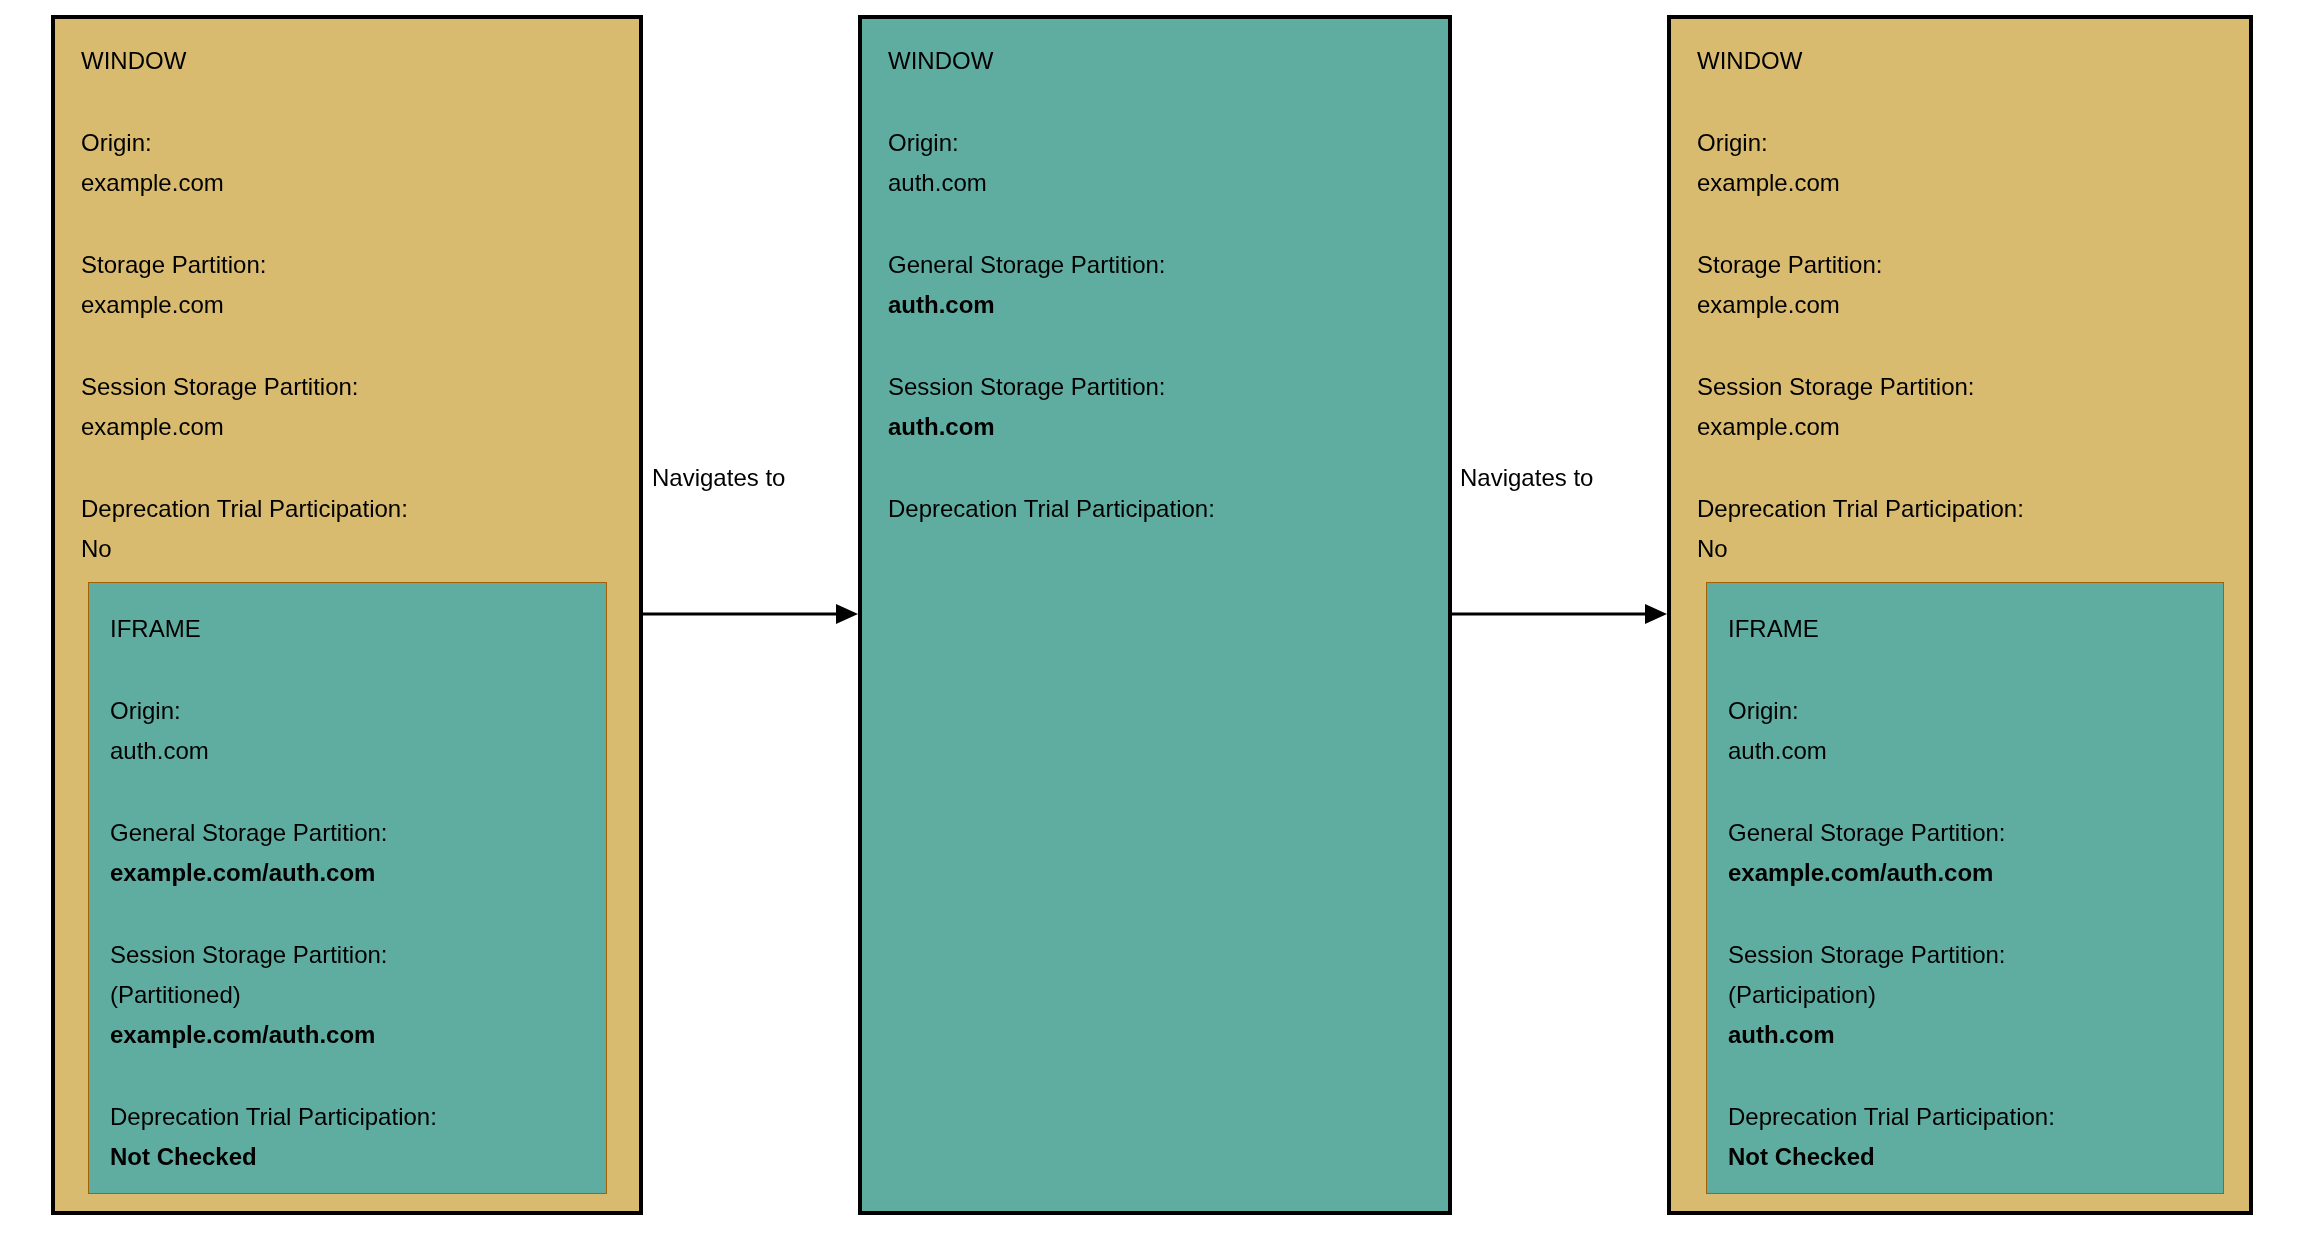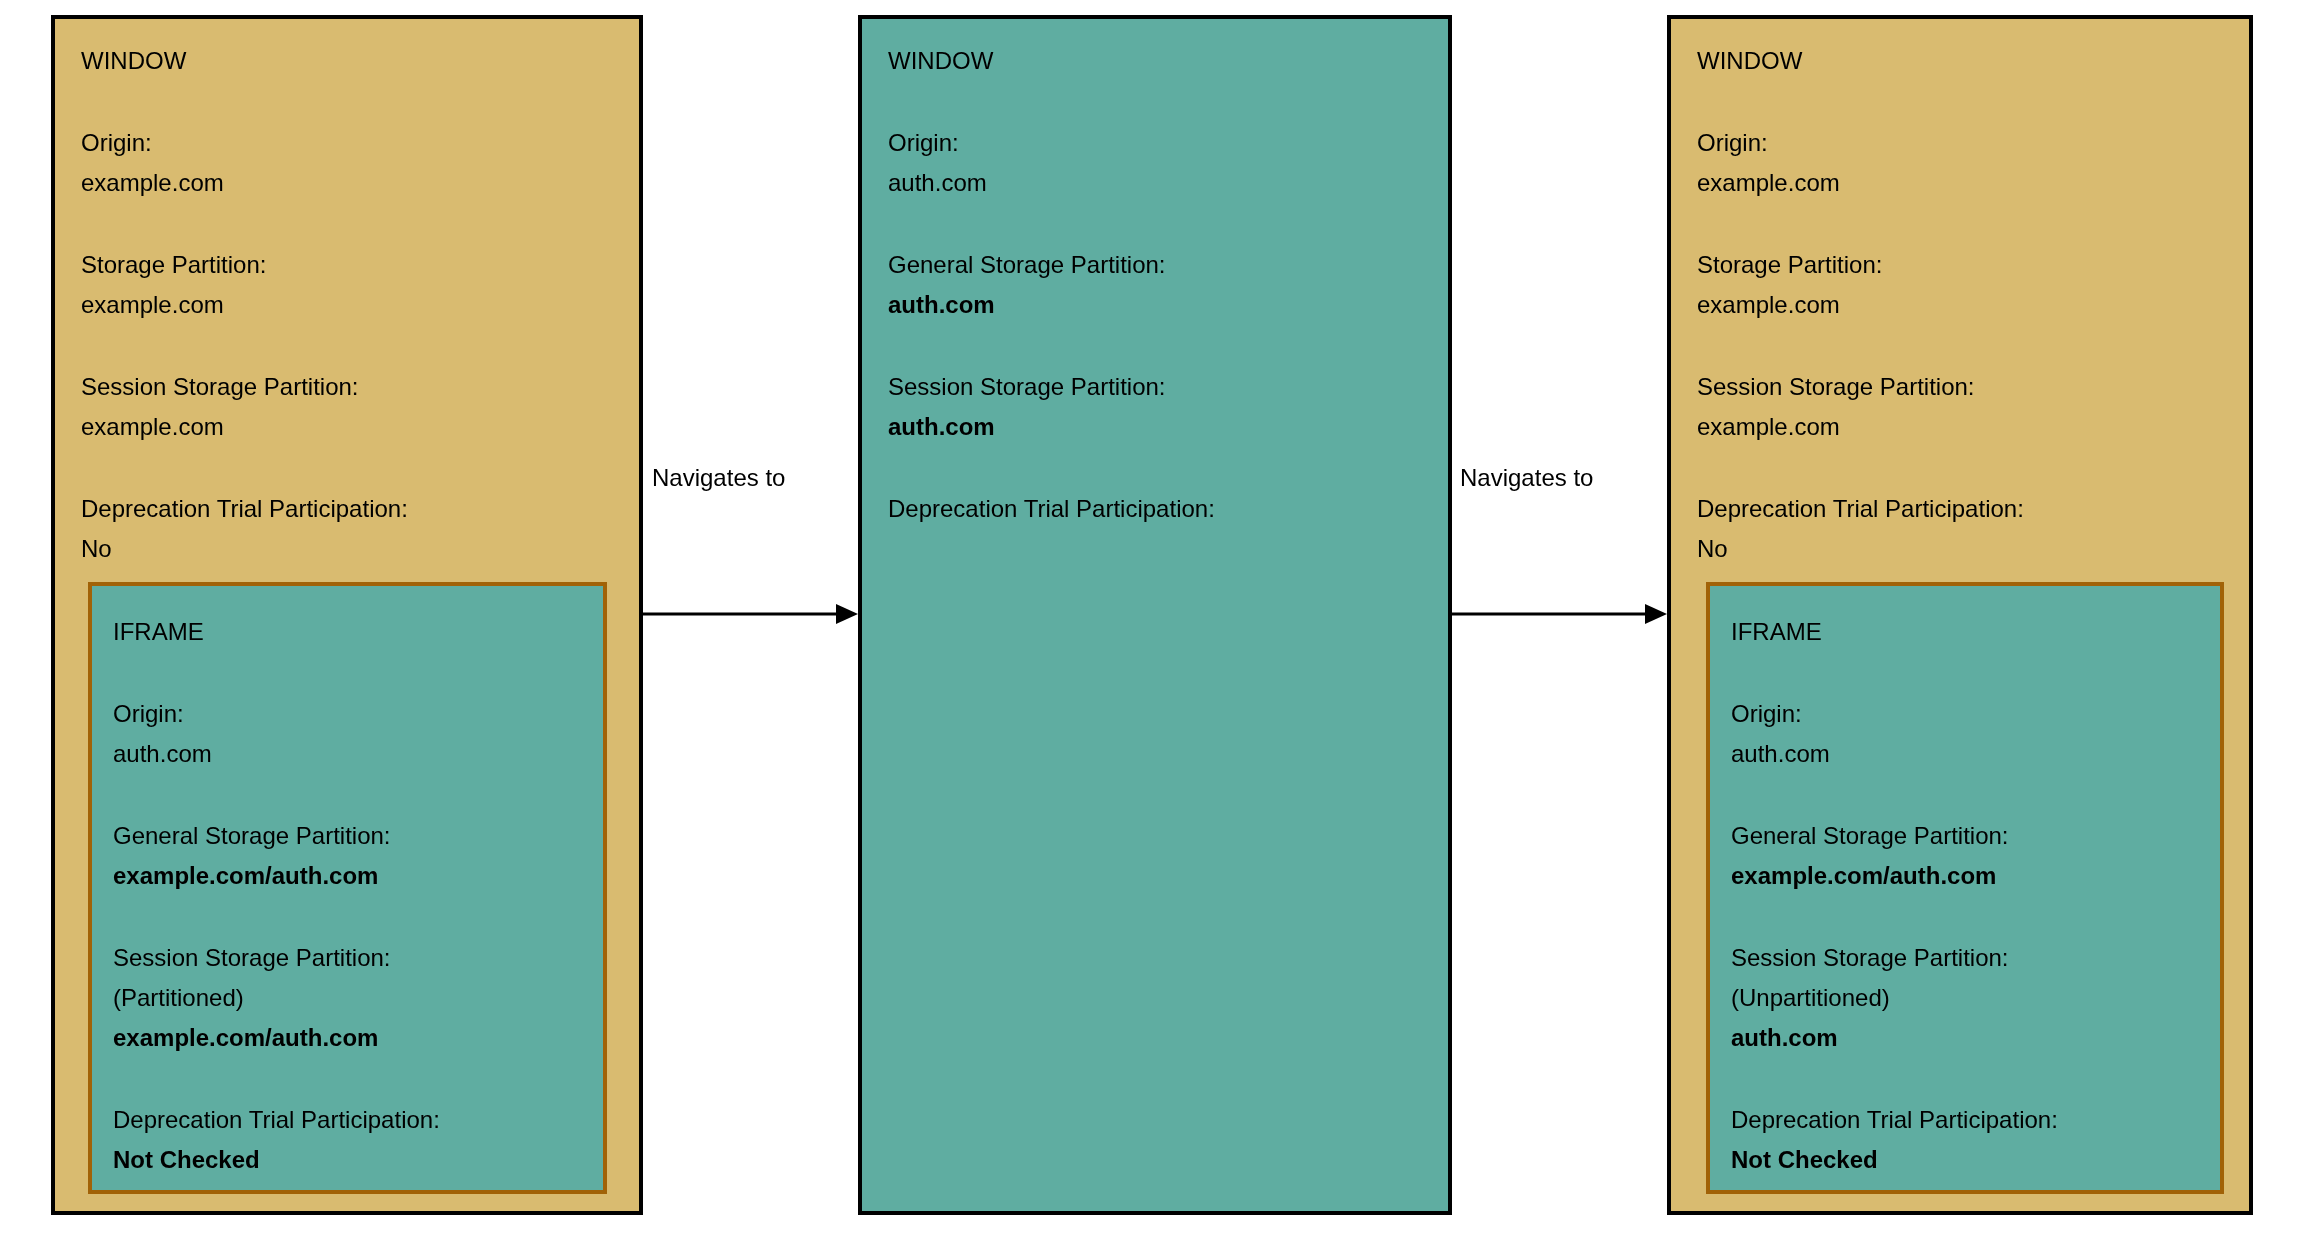--- a/index.html
+++ b/index.html
@@ -20,21 +20,21 @@
   .tan{background:#d9bb70;}
   .teal{background:#5fada1;}
   .title{margin:0 0 42px 0;}
   .para{margin:0 0 42px 0;}
   .line{white-space:nowrap;}
   .bold{font-weight:bold;}
   .iframe-box{
     position:absolute;
     box-sizing:border-box;
     background:#5fada1;
-    border:4px solid #a16207;
+    border:1px solid #a16207;
     padding:26px 14px 0 21px;
   }
   .iframe-box .title,.iframe-box .para{margin-bottom:42px;}
   .arrow{position:absolute;}
   .arrow-label{
     position:absolute;
     width:220px;
     text-align:left;
     white-space:nowrap;
   }
@@ -145,21 +145,21 @@
       <div class="para">
         <div class="line">Origin:</div>
         <div class="line">auth.com</div>
       </div>
       <div class="para">
         <div class="line">General Storage Partition:</div>
         <div class="line bold">example.com/auth.com</div>
       </div>
       <div class="para">
         <div class="line">Session Storage Partition:</div>
-        <div class="line">(Unpartitioned)</div>
+        <div class="line">(Participation)</div>
         <div class="line bold">auth.com</div>
       </div>
       <div class="para">
         <div class="line">Deprecation Trial Participation:</div>
         <div class="line bold">Not Checked</div>
       </div>
     </div>
   </div>
 
 </div>

